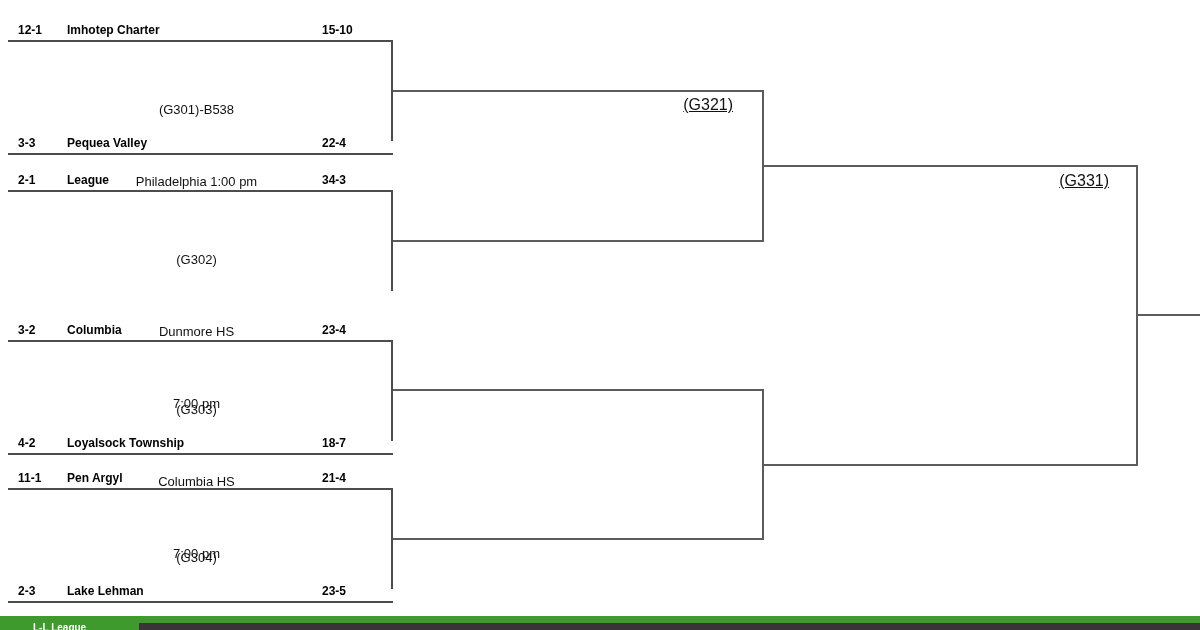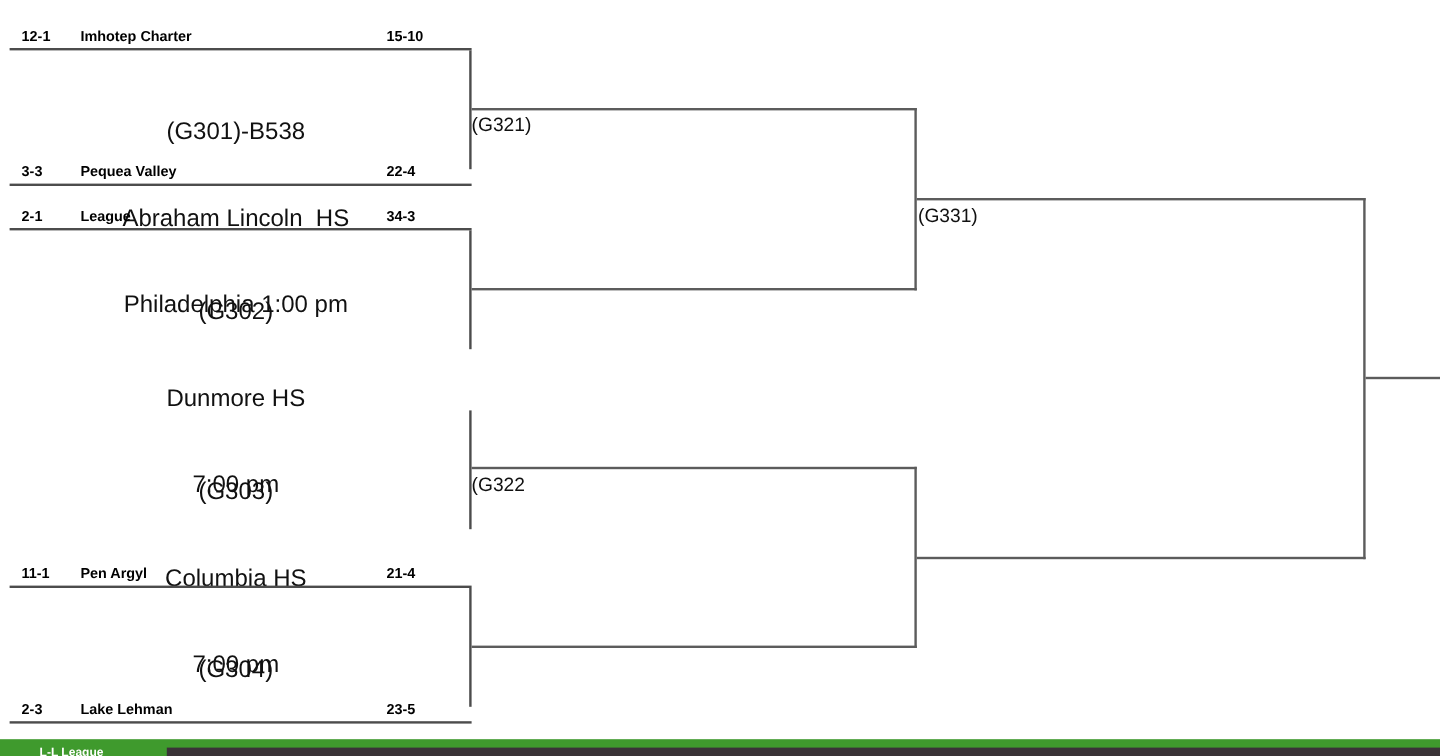--- a/index.html
+++ b/index.html
@@ -13,50 +13,49 @@
     position:absolute;left:0;right:0;height:23px;line-height:23px;
     border-bottom:2px solid #4c4c4c;font-weight:bold;font-size:12px;
     white-space:nowrap;padding-left:10px;box-sizing:border-box;
   }
   .team-top{top:0;}
   .team-bottom{top:113px;}
   .seed{display:inline-block;width:49px;}
   .record{position:absolute;left:314px;top:0;}
   .game-info{
     position:absolute;top:31px;left:0;right:8px;text-align:center;
-    font-size:20px;line-height:24px;font-weight:normal;color:#111;
+    font-size:13px;line-height:24px;font-weight:normal;color:#111;
     white-space:pre;
   }
   .right-edge{position:absolute;top:23px;left:383px;width:2px;height:99px;background:#4c4c4c;}
   
   .hline{position:absolute;height:2px;background:#5c5c5c;}
   .vline{position:absolute;width:2px;background:#5c5c5c;}
   
-  .round-label{position:absolute;font-size:16px;color:#111;text-align:left;white-space:pre;}
+  .round-label{position:absolute;font-size:16px;color:#111;text-align:right;white-space:pre;text-decoration:underline;}
   
   .footer-green{position:absolute;left:0;right:0;top:616px;height:14px;background:#3f9a2d;}
   .footer-dark{position:absolute;left:139px;right:0;top:623px;height:7px;background:#3a3337;}
   .footer-label{
     position:absolute;left:33px;top:620px;height:10px;overflow:visible;
     font-size:10px;font-weight:bold;color:#ffffff;line-height:15px;white-space:nowrap;
   }
 </style>
 </head>
 <body>
 
 <div class="canvas">
 
   <div class="matchup" style="top:19px">
     <div class="team team-top">
       <span class="seed">12-1</span><span class="tname">Imhotep Charter</span>
       <span class="record">15-10</span>
     </div>
     <div class="game-info">
       <div>(G301)-B538</div>
-      <div>Abraham Lincoln  HS</div>
       <div>Philadelphia 1:00 pm</div>
     </div>
     <div class="team team-bottom">
       <span class="seed">3-3</span><span class="tname">Pequea Valley</span>
       <span class="record">22-4</span>
     </div>
     <div class="right-edge"></div>
   </div>
 
   <div class="matchup" style="top:169px">
@@ -66,24 +65,32 @@
     </div>
     <div class="game-info">
       <div>(G302)</div>
       <div>Dunmore HS</div>
       <div>7:00 pm</div>
     </div>
     <div class="right-edge"></div>
   </div>
 
   <div class="matchup" style="top:319px">
+    <div class="team team-top">
+      <span class="seed">3-2</span><span class="tname">Columbia</span>
+      <span class="record">23-4</span>
+    </div>
     <div class="game-info">
       <div>(G303)</div>
       <div>Columbia HS</div>
       <div>7:00 pm</div>
+    </div>
+    <div class="team team-bottom">
+      <span class="seed">4-2</span><span class="tname">Loyalsock Township</span>
+      <span class="record">18-7</span>
     </div>
     <div class="right-edge"></div>
   </div>
 
   <div class="matchup" style="top:467px">
     <div class="team team-top">
       <span class="seed">11-1</span><span class="tname">Pen Argyl</span>
       <span class="record">21-4</span>
     </div>
     <div class="game-info">
@@ -103,20 +110,19 @@
   <div class="vline" style="left:762px;top:90px;height:152px"></div>
   <div class="hline" style="left:393px;top:389px;width:371px"></div>
   <div class="hline" style="left:393px;top:538px;width:371px"></div>
   <div class="vline" style="left:762px;top:389px;height:151px"></div>
   <div class="hline" style="left:764px;top:165px;width:374px"></div>
   <div class="hline" style="left:764px;top:464px;width:374px"></div>
   <div class="vline" style="left:1136px;top:165px;height:301px"></div>
   <div class="hline" style="left:1138px;top:314px;width:62px"></div>
 
   <div class="round-label" style="left:393px;top:96px;width:340px">(G321)</div>
-  <div class="round-label" style="left:393px;top:396px;width:340px">(G322</div>
   <div class="round-label" style="left:765px;top:172px;width:344px">(G331)</div>
 
   <div class="footer-green" style="background-color: rgb(63, 154, 45);"></div>
   <div class="footer-dark" style="background-color: rgb(58, 51, 55);"></div>
   <div class="footer-label">L-L League</div>
 
 </div>
 
 </body></html>

